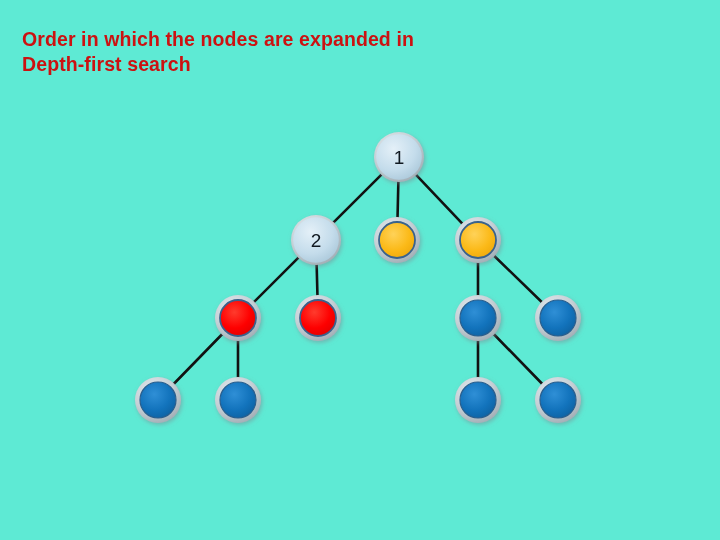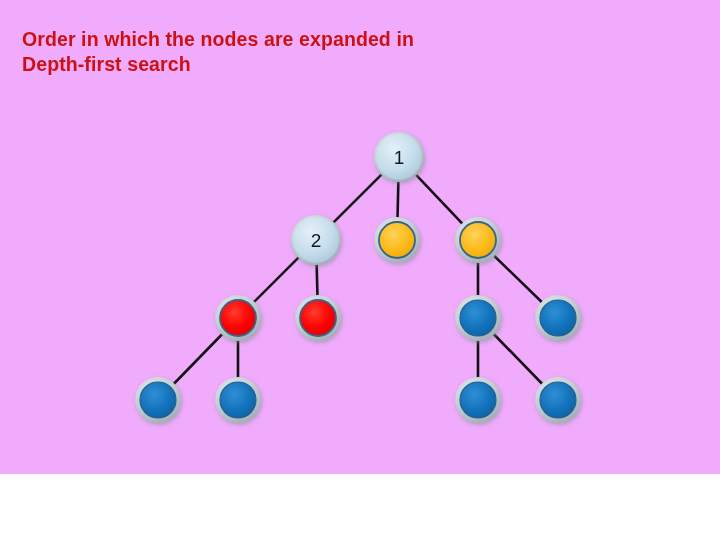--- a/index.html
+++ b/index.html
@@ -6,22 +6,22 @@
     margin: 0;
     padding: 0;
     background: #ffffff;
   }
   body {
     font-family: "Liberation Sans", sans-serif;
   }
   #slide {
     position: relative;
     width: 720px;
-    height: 474px;
-    background: #f0abfc;
+    height: 540px;
+    background: #5eead4;
     overflow: hidden;
   }
   #title {
     position: absolute;
     left: 22px;
     top: 27px;
     width: 560px;
     color: #cc1111;
     font-family: "Liberation Sans", sans-serif;
     font-weight: bold;

